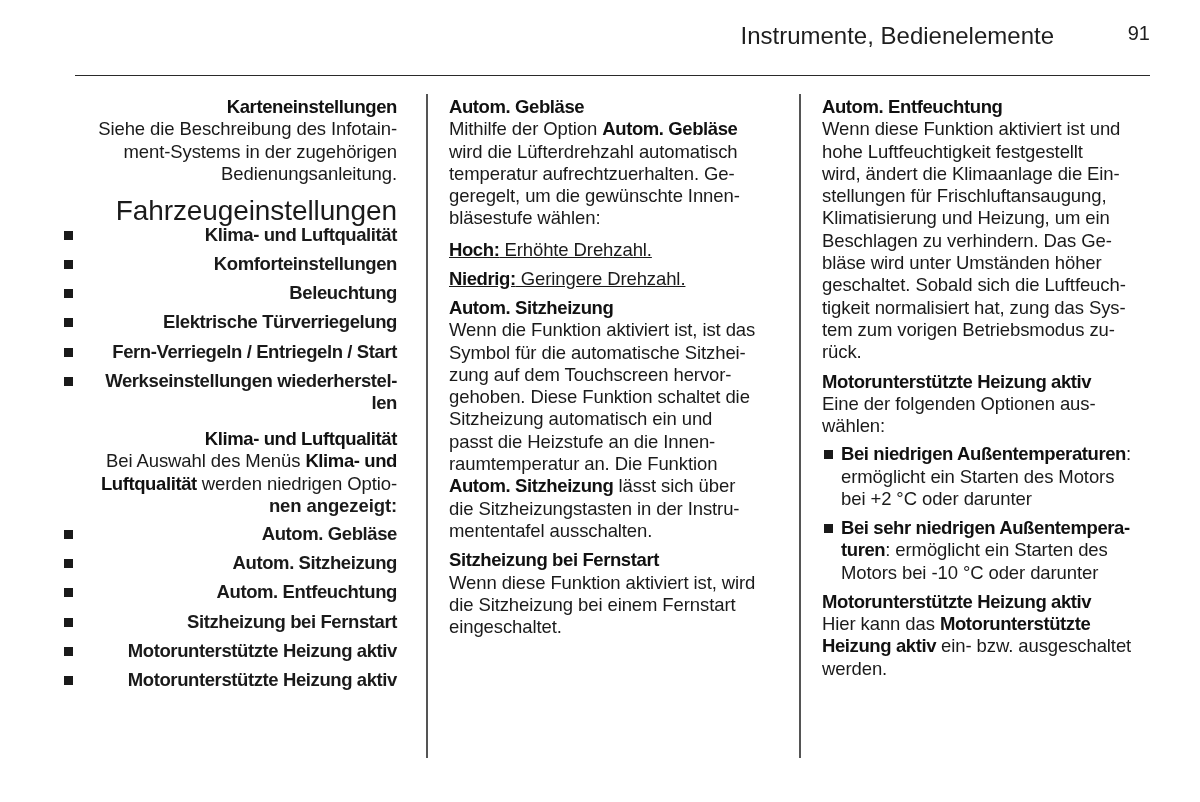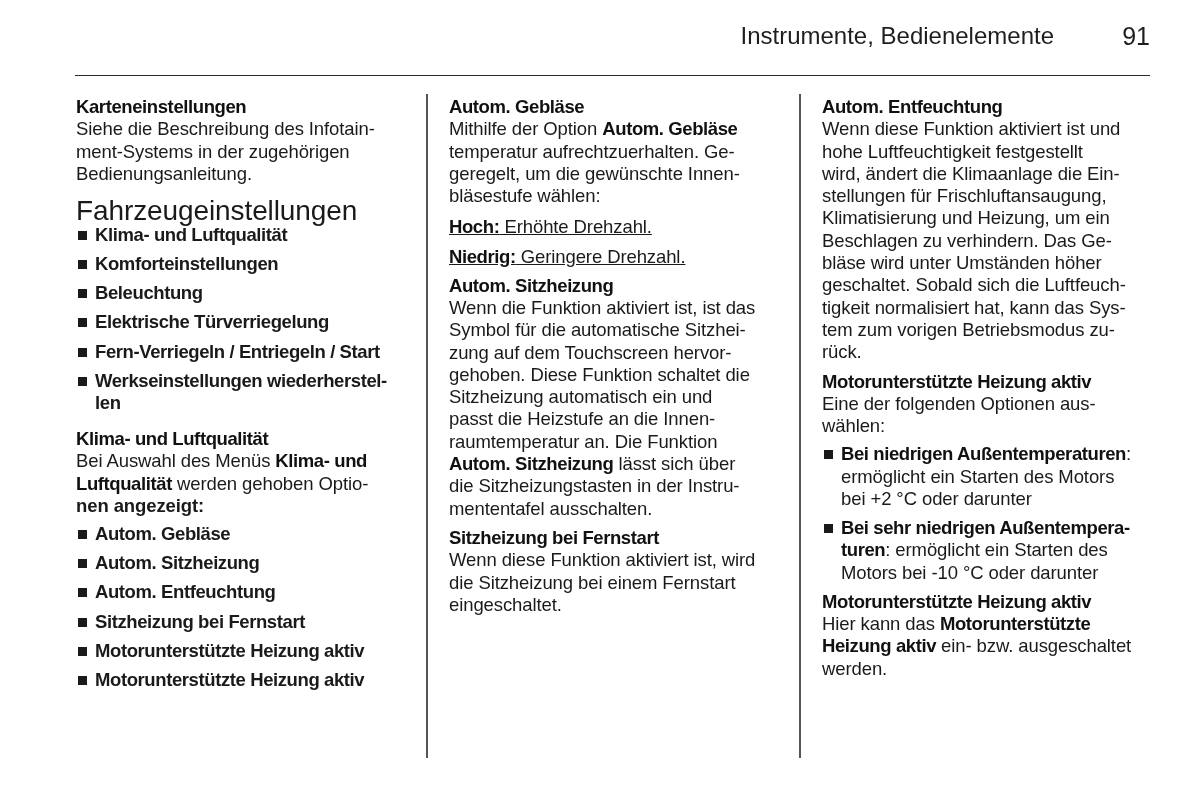--- a/index.html
+++ b/index.html
@@ -1,23 +1,23 @@
 <!DOCTYPE html>
 <html><head>
 <meta charset="utf-8">
 <style>
   html, body { margin:0; padding:0; background:#ffffff; }
   body { width:1200px; height:802px; position:relative; overflow:hidden;
          font-family:"Liberation Sans", sans-serif; color:#1a1a1a; }
   .hdr-title { position:absolute; top:22px; right:146px; font-size:24px; color:#1e1e1e; white-space:nowrap;text-align:center; }
-  .hdr-page { position:absolute; top:22px; right:50px; font-size:25px; color:#1e1e1e; }
+  .hdr-page { position:absolute; top:22px; right:50px; font-size:20px; color:#1e1e1e; }
   .hdr-rule { position:absolute; left:75px; top:75px; width:1075px; height:1px; background:#2a2a2a; }
   .divider { position:absolute; top:94px; width:1.5px; height:664px; background:#555; }
   .col { position:absolute; top:96px; width:335px; font-size:18.5px; line-height:22.3px; letter-spacing:-0.1px; }
-  .col1 { left:76px; }
+  .col1 { left:62px;text-align:right; }
   .col2 { left:449px; }
   .col3 { left:822px; }
   .sub { font-weight:bold; letter-spacing:-0.4px; color:#111; }
   .b { font-weight:bold; letter-spacing:-0.4px; color:#111; }
   p { margin:0; }
   .gap { height:7px; }
   .gap2 { height:11px; }
   .big { font-size:28px; line-height:26px; margin-top:2px; }
   ul { list-style:none; margin:0; padding:0; }
   li { position:relative; padding-left:19px; margin-bottom:6.8px; }
@@ -53,37 +53,38 @@
       <li class="bold-li"><span class="sq"></span><span>Beleuchtung</span></li>
       <li class="bold-li"><span class="sq"></span><span>Elektrische Türverriegelung</span></li>
       <li class="bold-li"><span class="sq"></span><span>Fern-Verriegeln / Entriegeln / Start</span></li>
       <li class="bold-li"><span class="sq"></span><span>Werkseinstellungen wiederherstel-</span><br><span>len</span></li>
     </ul>
   </div>
   <div class="gap"></div>
   <div>
     <p class="sub">Klima- und Luftqualität</p>
     <p><span>Bei Auswahl des Menüs </span><span class="b">Klima- und</span></p>
-    <p><span class="b">Luftqualität</span><span> werden gehoben Optio-</span></p>
+    <p><span class="b">Luftqualität</span><span> werden niedrigen Optio-</span></p>
     <p style="margin-bottom:6px;font-weight:bold;">nen angezeigt:</p>
     <ul>
       <li class="bold-li"><span class="sq"></span><span>Autom. Gebläse</span></li>
       <li class="bold-li"><span class="sq"></span><span>Autom. Sitzheizung</span></li>
       <li class="bold-li"><span class="sq"></span><span>Autom. Entfeuchtung</span></li>
       <li class="bold-li"><span class="sq"></span><span>Sitzheizung bei Fernstart</span></li>
       <li class="bold-li"><span class="sq"></span><span>Motorunterstützte Heizung aktiv</span></li>
       <li class="bold-li"><span class="sq"></span><span>Motorunterstützte Heizung aktiv</span></li>
     </ul>
   </div>
 </div>
 
 <div class="col col2">
   <div>
     <p class="sub">Autom. Gebläse</p>
     <p><span>Mithilfe der Option </span><span class="b">Autom. Gebläse</span></p>
+    <p>wird die Lüfterdrehzahl automatisch</p>
     <p>temperatur aufrechtzuerhalten. Ge-</p>
     <p>geregelt, um die gewünschte Innen-</p>
     <p style="margin-bottom:9px;">bläsestufe wählen:</p>
     <p class="kv"><span class="b">Hoch:</span><span> Erhöhte Drehzahl.</span></p>
     <p class="kv"><span class="b">Niedrig:</span><span> Geringere Drehzahl.</span></p>
   </div>
   <div>
     <p class="sub">Autom. Sitzheizung</p>
     <p>Wenn die Funktion aktiviert ist, ist das</p>
     <p>Symbol für die automatische Sitzhei-</p>
@@ -109,21 +110,21 @@
   <div>
     <p class="sub">Autom. Entfeuchtung</p>
     <p>Wenn diese Funktion aktiviert ist und</p>
     <p>hohe Luftfeuchtigkeit festgestellt</p>
     <p>wird, ändert die Klimaanlage die Ein-</p>
     <p>stellungen für Frischluftansaugung,</p>
     <p>Klimatisierung und Heizung, um ein</p>
     <p>Beschlagen zu verhindern. Das Ge-</p>
     <p>bläse wird unter Umständen höher</p>
     <p>geschaltet. Sobald sich die Luftfeuch-</p>
-    <p>tigkeit normalisiert hat, kann das Sys-</p>
+    <p>tigkeit normalisiert hat, zung das Sys-</p>
     <p>tem zum vorigen Betriebsmodus zu-</p>
     <p>rück.</p>
   </div>
   <div class="gap"></div>
   <div>
     <p class="sub">Motorunterstützte Heizung aktiv</p>
     <p>Eine der folgenden Optionen aus-</p>
     <p style="margin-bottom:6px;">wählen:</p>
     <ul>
       <li><span class="sq"></span><span class="b">Bei niedrigen Außentemperaturen</span><span>:</span><br><span>ermöglicht ein Starten des Motors</span><br><span>bei +2 °C oder darunter</span></li>

